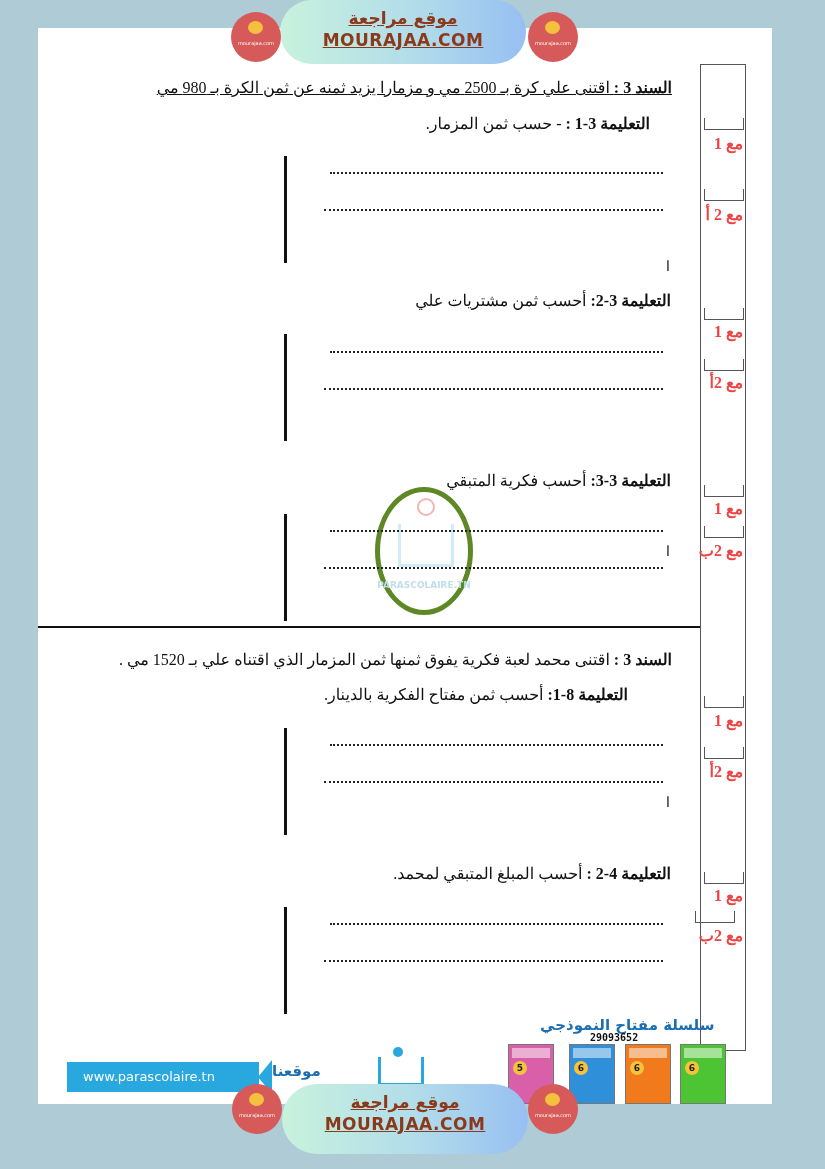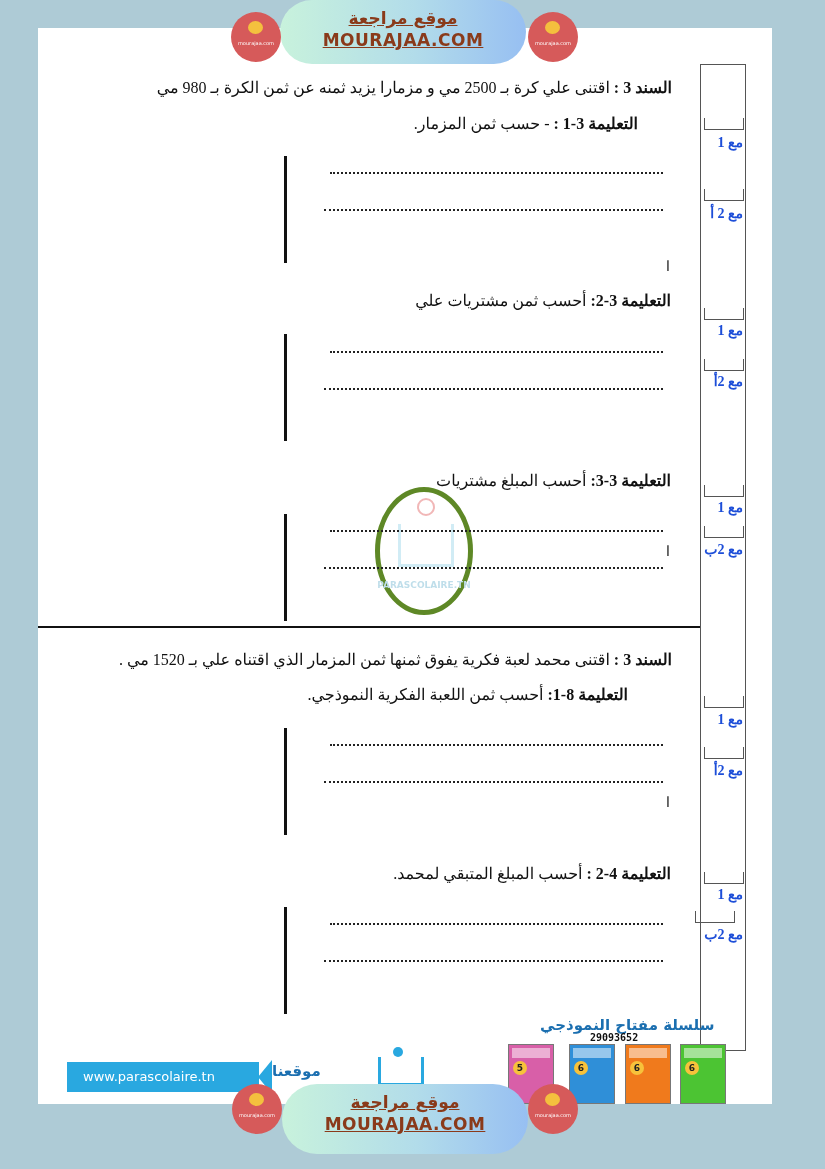--- a/index.html
+++ b/index.html
@@ -38,21 +38,21 @@
   .vbar { position:absolute; width:3px; background:#111; }
   .alif { position:absolute; font-size:14px; color:#111; }
 
   
   .grade-col {
     position:absolute; left:700px; top:64px; width:44px; height:985px;
     border:1px solid #555; border-left:1px solid #555; background:#fff; z-index:2;
   }
   .crit { position:absolute; left:0; width:44px; }
   .crit .box { position:absolute; left:3px; width:38px; height:11px; border:1px solid #555; border-top:none; }
-  .crit .lbl { position:absolute; right:2px; font-size:14px; font-weight:bold; direction:rtl; white-space:nowrap; color:#1d4ed8; }
+  .crit .lbl { position:absolute; right:2px; font-size:16px; font-weight:bold; direction:rtl; white-space:nowrap; color:#ef4444; }
 
   .hline { position:absolute; left:38px; width:662px; height:2px; background:#111; }
 
   
   .wm { position:absolute; left:375px; top:487px; width:88px; height:118px; border:5px solid #4d7c0f; border-radius:50%; opacity:0.9; }
   .wm .book { position:absolute; left:18px; top:32px; width:50px; height:40px; border:3px solid #cdeaf5; border-top:none; }
   .wm .txt { position:absolute; left:-6px; top:88px; width:100px; text-align:center; font-size:9px; color:#b9dbe8; font-family:"DejaVu Sans", sans-serif; font-weight:bold; }
   .wm .emb { position:absolute; left:37px; top:6px; width:14px; height:14px; border-radius:50%; border:2px solid #f0b0b0; }
 
   
@@ -89,61 +89,61 @@
   <span class="dot"></span>
   <span class="cap">mourajaa.com</span>
 </div>
 
 <div class="wm">
   <span class="emb"></span>
   <span class="book"></span>
   <span class="txt">PARASCOLAIRE.TN</span>
 </div>
 
-<div class="rtl sanad" style="right:153px; top:78px;">
+<div class="rtl sanad" style="right:153px; top:78px;text-decoration:underline;">
   <b>السند 3 :</b>
   <span>اقتنى علي كرة بـ 2500 مي و مزمارا يزيد ثمنه عن ثمن الكرة بـ 980 مي</span>
 </div>
 
-<div class="rtl taalima" style="right:187px; top:114px;">
+<div class="rtl taalima" style="right:175px; top:114px;">
   <b>التعليمة 3-1 :</b>
   <span>- حسب ثمن المزمار.</span>
 </div>
 <div class="vbar" style="left:284px; top:156px; height:107px;"></div>
 <div class="dots" style="left:330px; top:172px; width:333px;"></div>
 <div class="dots" style="left:324px; top:209px; width:339px;"></div>
 <span class="alif" style="left:666px; top:258px;">ا</span>
 
 <div class="rtl taalima" style="right:154px; top:291px;">
   <b>التعليمة 3-2:</b>
   <span>أحسب ثمن مشتريات علي</span>
 </div>
 <div class="vbar" style="left:284px; top:334px; height:107px;"></div>
 <div class="dots" style="left:330px; top:351px; width:333px;"></div>
 <div class="dots" style="left:324px; top:388px; width:339px;"></div>
 
 <div class="rtl taalima" style="right:154px; top:471px;">
   <b>التعليمة 3-3:</b>
-  <span>أحسب المبلغ مشتريات</span>
+  <span>أحسب فكرية المتبقي</span>
 </div>
 <div class="vbar" style="left:284px; top:514px; height:107px;"></div>
 <div class="dots" style="left:330px; top:530px; width:333px;"></div>
 <div class="dots" style="left:324px; top:567px; width:339px;"></div>
 <span class="alif" style="left:666px; top:543px;">ا</span>
 
 <div class="hline" style="top:626px;"></div>
 
 <div class="rtl sanad" style="right:153px; top:650px;">
   <b>السند 3 :</b>
   <span>اقتنى محمد لعبة فكرية يفوق ثمنها ثمن المزمار الذي اقتناه علي بـ 1520 مي .</span>
 </div>
 
 <div class="rtl taalima" style="right:197px; top:685px;">
   <b>التعليمة 8-1:</b>
-  <span>أحسب ثمن اللعبة الفكرية النموذجي.</span>
+  <span>أحسب ثمن مفتاح الفكرية بالدينار.</span>
 </div>
 <div class="vbar" style="left:284px; top:728px; height:107px;"></div>
 <div class="dots" style="left:330px; top:744px; width:333px;"></div>
 <div class="dots" style="left:324px; top:781px; width:339px;"></div>
 <span class="alif" style="left:666px; top:794px;">ا</span>
 
 <div class="rtl taalima" style="right:154px; top:864px;">
   <b>التعليمة 4-2 :</b>
   <span>أحسب المبلغ المتبقي لمحمد.</span>
 </div>

